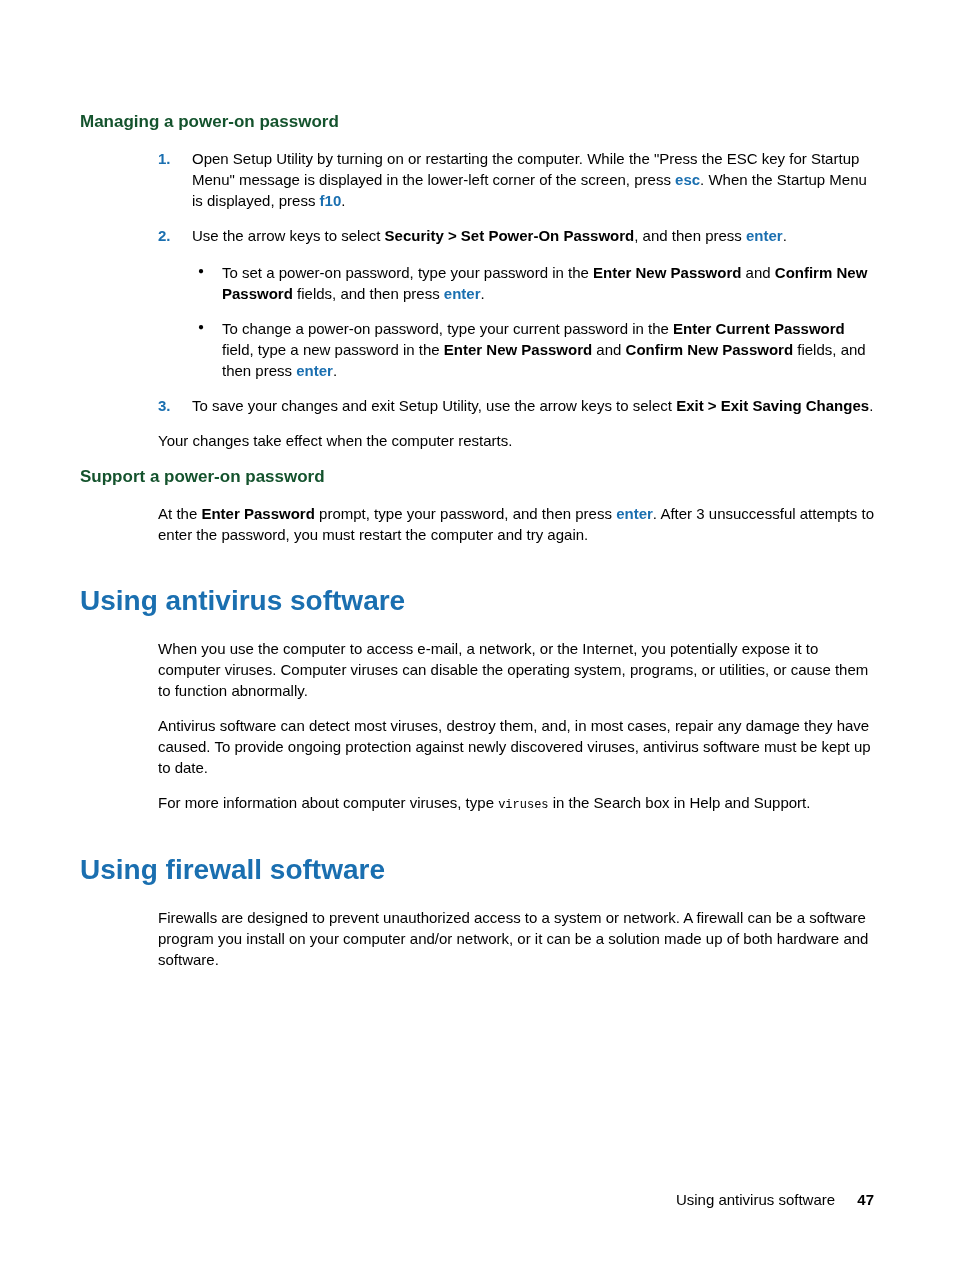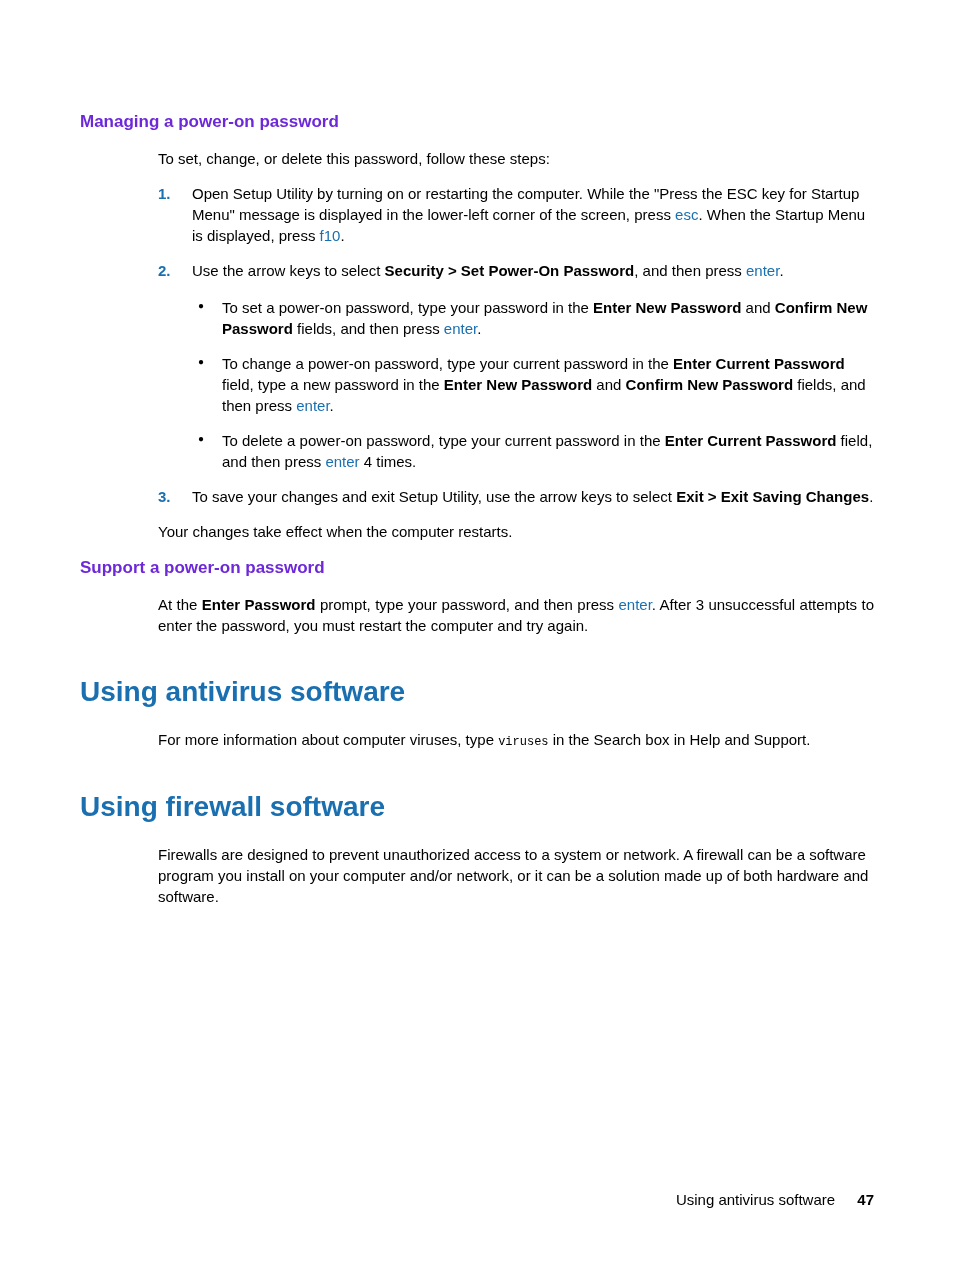--- a/index.html
+++ b/index.html
@@ -12,21 +12,21 @@
       font-size: 15px;
       line-height: 1.4;
       color: #000;
       background: #fff;
       width: 954px;
       height: 1270px;
       position: relative;
       padding: 100px 80px 60px 80px;
     }
     .h2 {
-      color: #6d28d9;
+      color: #14532d;
       font-size: 17px;
       font-weight: bold;
       margin-bottom: 14px;
       margin-top: 10px;
     }
     .h1 {
       color: #1a6fb0;
       font-size: 28px;
       font-weight: bold;
       margin-top: 36px;
@@ -65,20 +65,21 @@
     }
     ul > li::before {
       content: "●";
       position: absolute;
       left: 6px;
       top: 2px;
       font-size: 10px;
     }
     .key {
       color: #1a6fb0;
+      font-weight: bold;
     }
     .mono {
       font-family: "Courier New", Courier, monospace;
       font-size: 12px;
     }
     .footer {
       position: absolute;
       bottom: 60px;
       right: 80px;
       font-size: 15px;
@@ -87,58 +88,56 @@
       margin-left: 18px;
       font-weight: bold;
     }
     b { font-weight: bold; }
   </style>
 </head>
 <body>
 
 <div class="h2">Managing a power-on password</div>
 <div class="body-indent">
-  <p>To set, change, or delete this password, follow these steps:</p>
   <ol>
     <li>
       <span class="num">1.</span>
       <span>Open Setup Utility by turning on or restarting the computer. While the "Press the ESC key for Startup Menu" message is displayed in the lower-left corner of the screen, press </span><span class="key">esc</span><span>. When the Startup Menu is displayed, press </span><span class="key">f10</span><span>.</span>
     </li>
     <li>
       <span class="num">2.</span>
       <span>Use the arrow keys to select </span><b>Security &gt; Set Power-On Password</b><span>, and then press </span><span class="key">enter</span><span>.</span>
       <ul>
         <li>
           <span>To set a power-on password, type your password in the </span><b>Enter New Password</b><span> and </span><b>Confirm New Password</b><span> fields, and then press </span><span class="key">enter</span><span>.</span>
         </li>
         <li>
           <span>To change a power-on password, type your current password in the </span><b>Enter Current Password</b><span> field, type a new password in the </span><b>Enter New Password</b><span> and </span><b>Confirm New Password</b><span> fields, and then press </span><span class="key">enter</span><span>.</span>
-        </li>
-        <li>
-          <span>To delete a power-on password, type your current password in the </span><b>Enter Current Password</b><span> field, and then press </span><span class="key">enter</span><span> 4 times.</span>
         </li>
       </ul>
     </li>
     <li>
       <span class="num">3.</span>
       <span>To save your changes and exit Setup Utility, use the arrow keys to select </span><b>Exit &gt; Exit Saving Changes</b><span>.</span>
     </li>
   </ol>
   <p>Your changes take effect when the computer restarts.</p>
 </div>
 
 <div class="h2">Support a power-on password</div>
 <div class="body-indent">
   <p style="text-align:justify;">
     <span>At the </span><b>Enter Password</b><span> prompt, type your password, and then press </span><span class="key">enter</span><span>. After 3 unsuccessful attempts to enter the password, you must restart the computer and try again.</span>
   </p>
 </div>
 
 <div class="h1">Using antivirus software</div>
 <div class="body-indent">
+  <p>When you use the computer to access e-mail, a network, or the Internet, you potentially expose it to computer viruses. Computer viruses can disable the operating system, programs, or utilities, or cause them to function abnormally.</p>
+  <p>Antivirus software can detect most viruses, destroy them, and, in most cases, repair any damage they have caused. To provide ongoing protection against newly discovered viruses, antivirus software must be kept up to date.</p>
   <p>
     <span>For more information about computer viruses, type </span><span class="mono">viruses</span><span> in the Search box in Help and Support.</span>
   </p>
 </div>
 
 <div class="h1">Using firewall software</div>
 <div class="body-indent">
   <p>Firewalls are designed to prevent unauthorized access to a system or network. A firewall can be a software program you install on your computer and/or network, or it can be a solution made up of both hardware and software.</p>
 </div>
 

